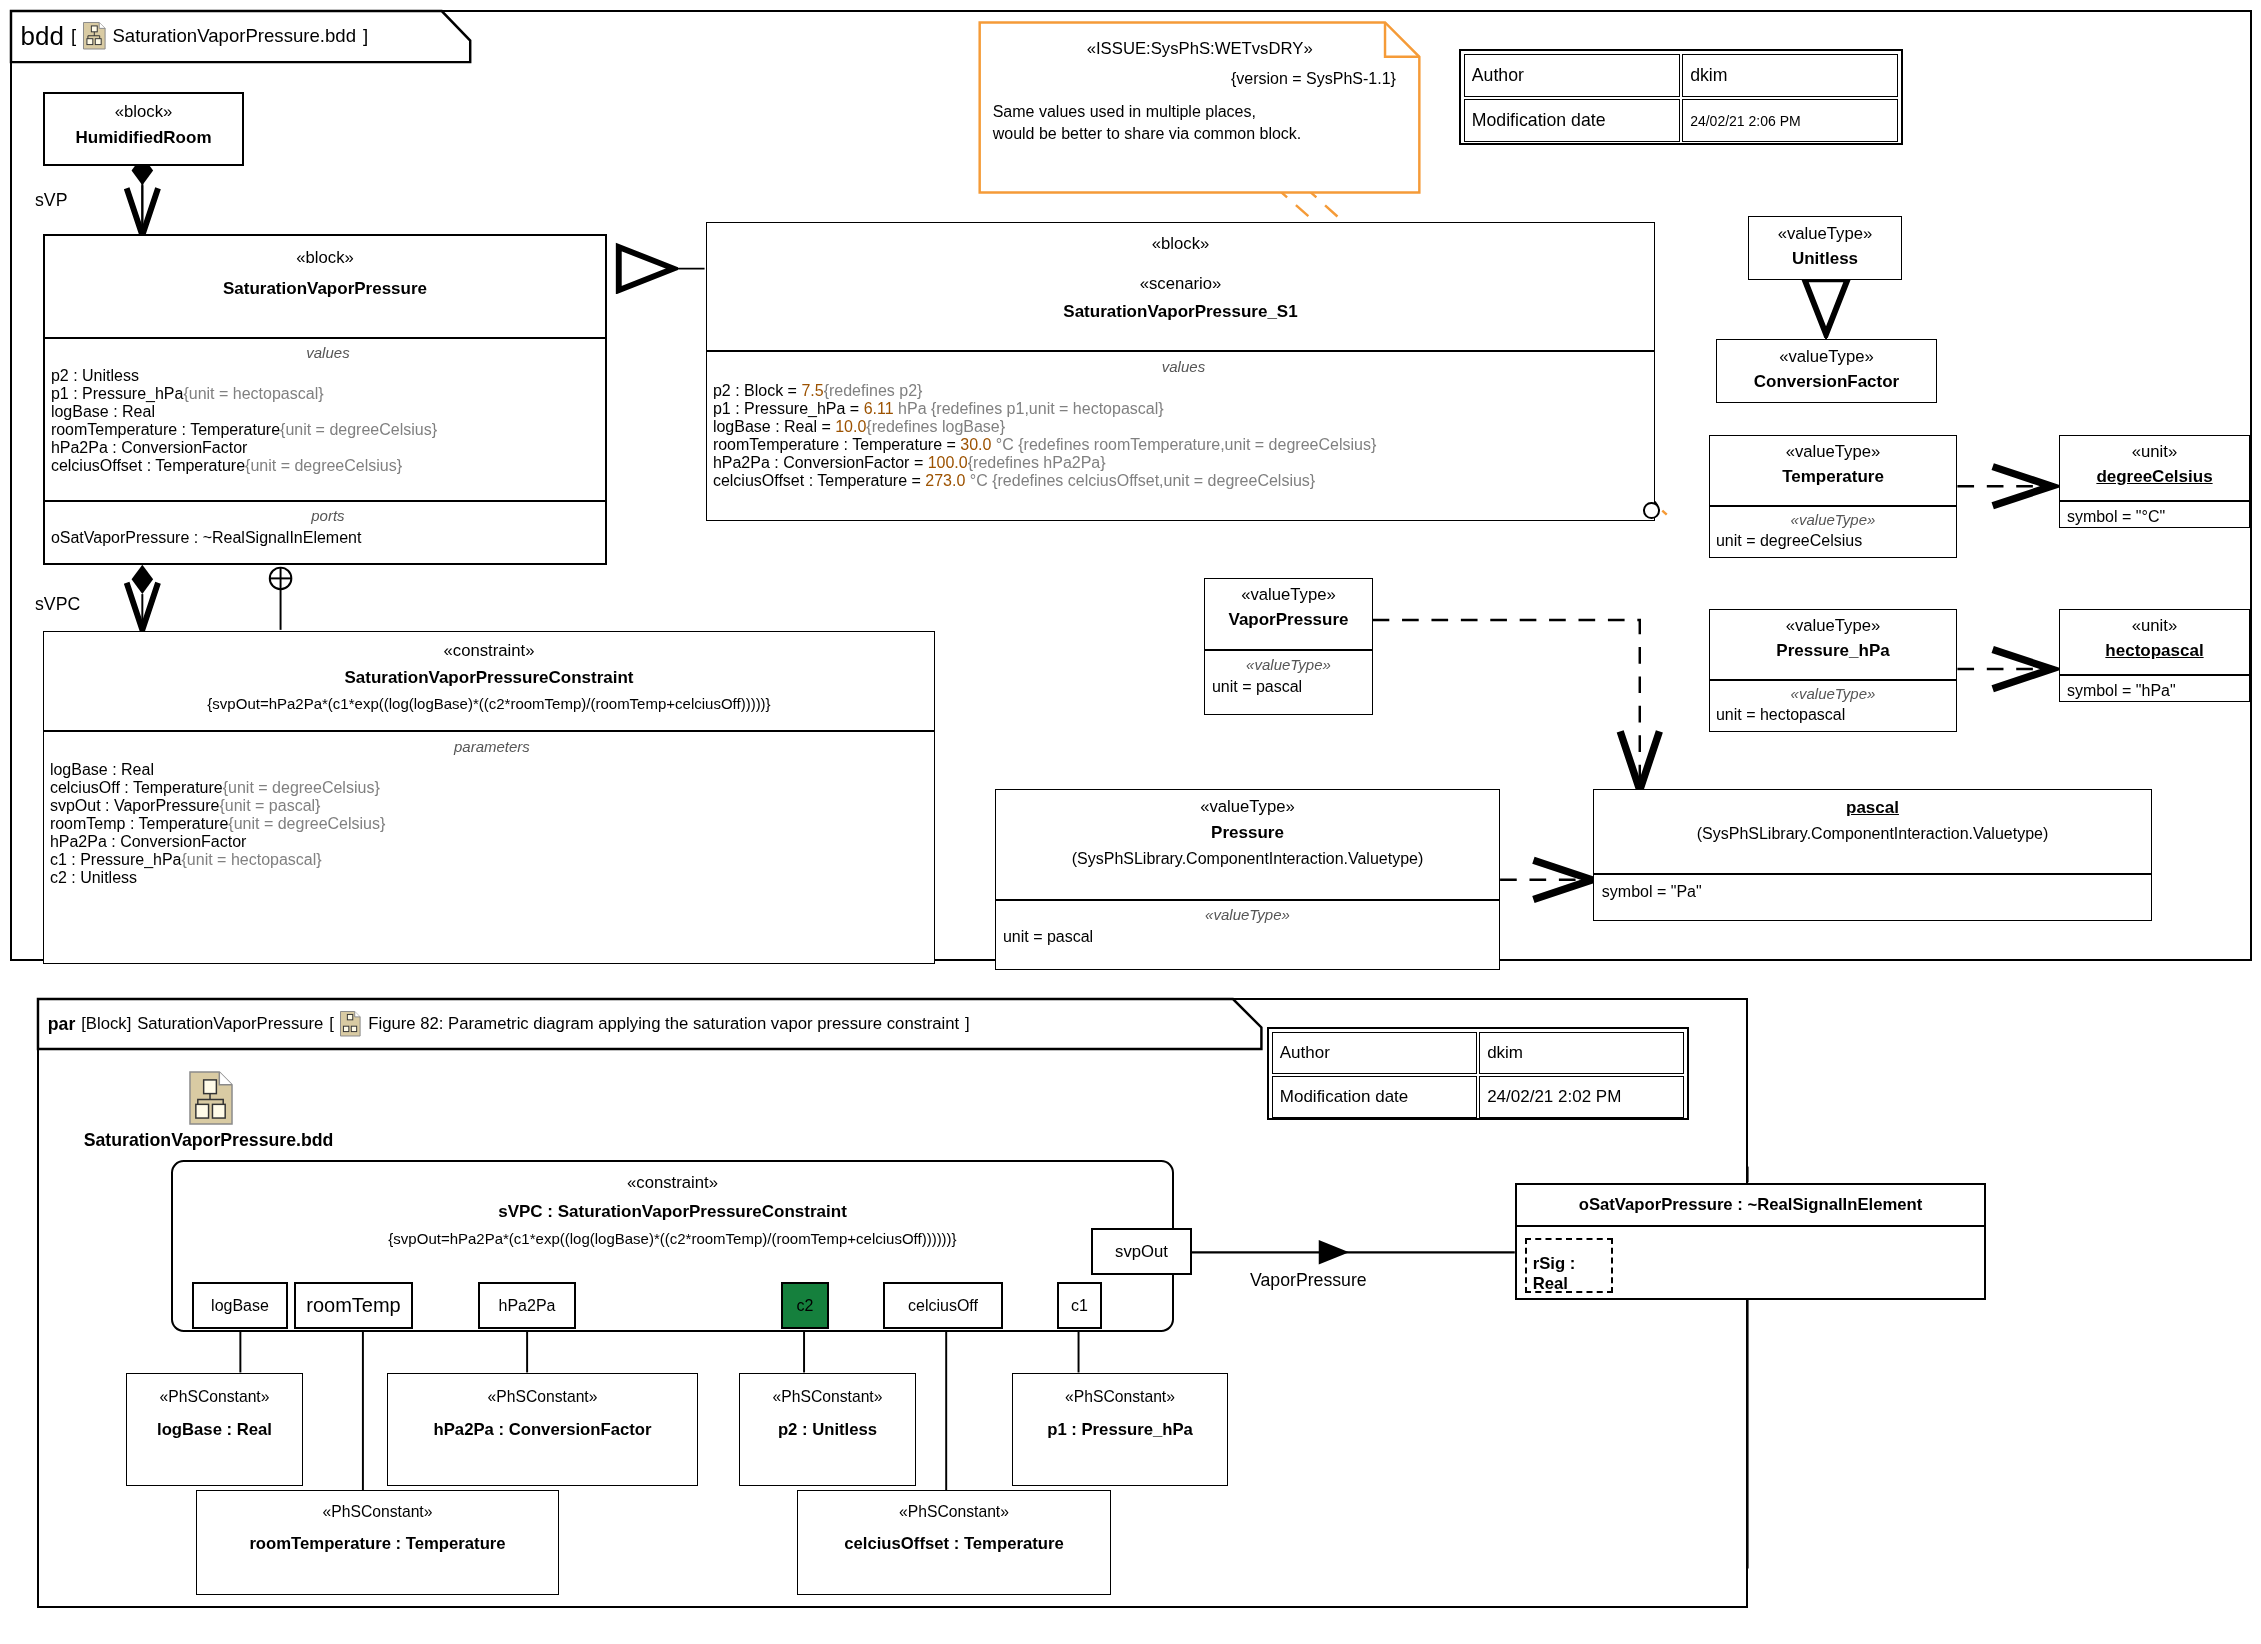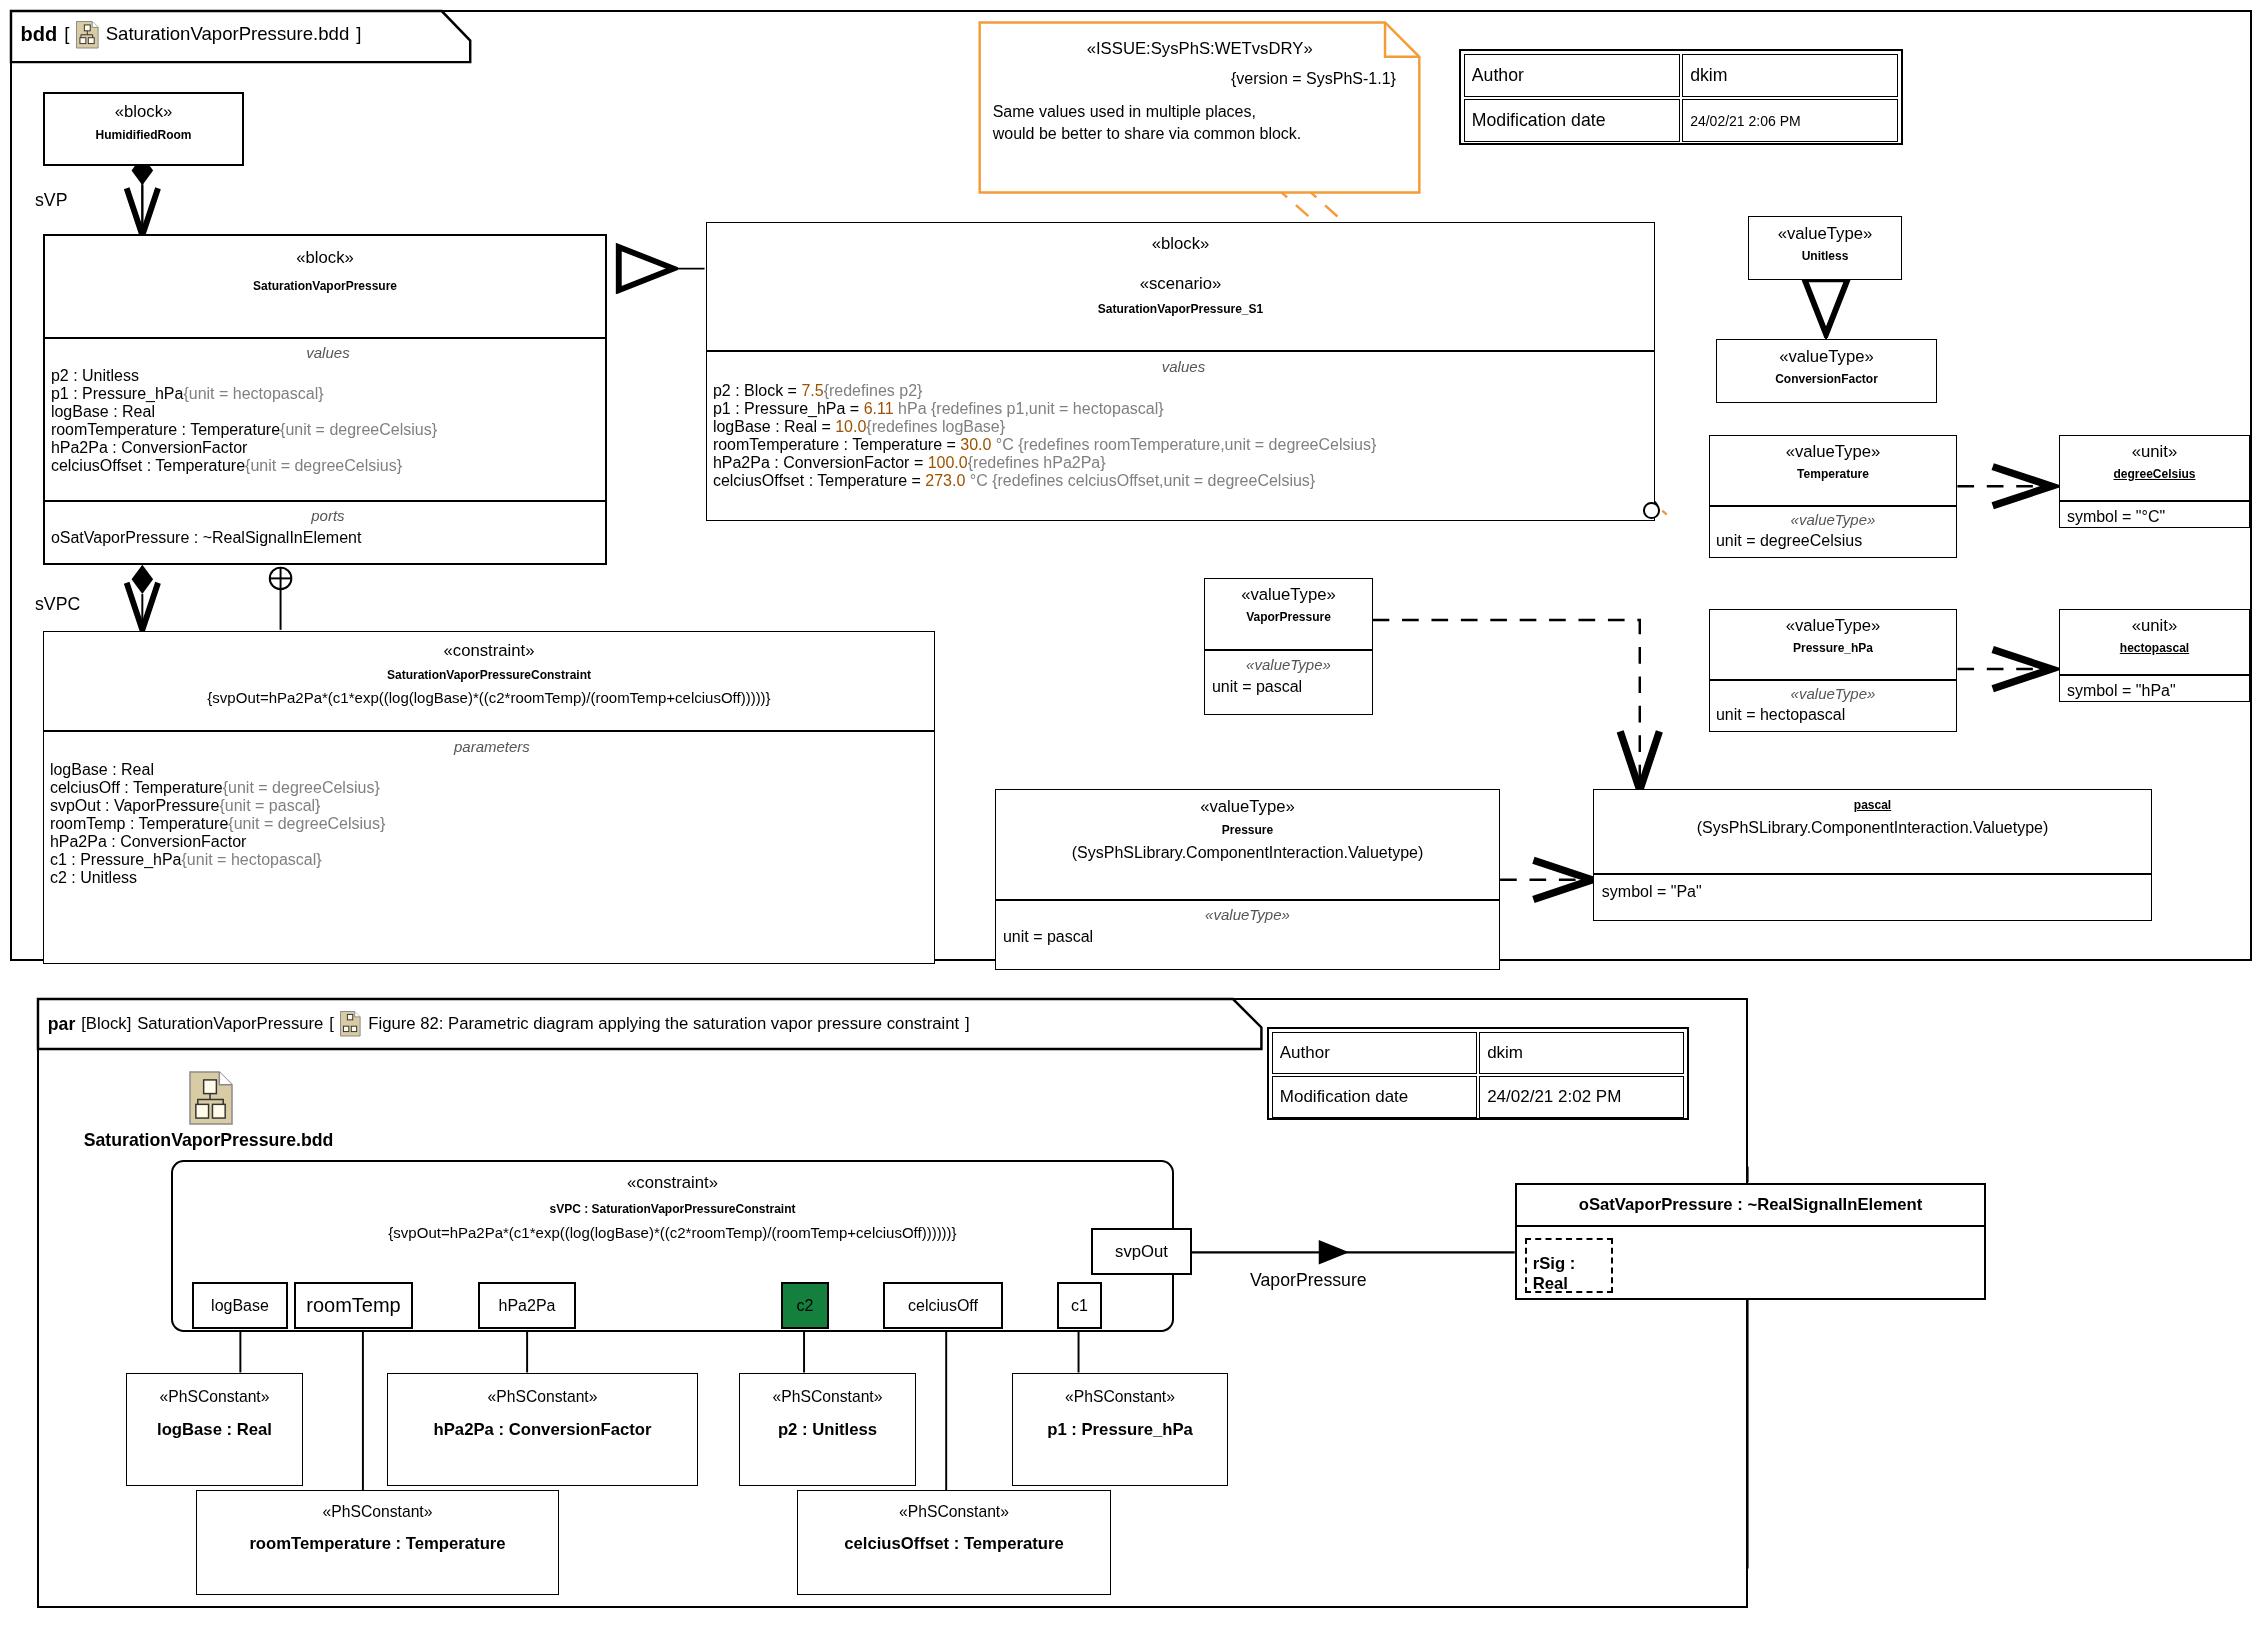--- a/index.html
+++ b/index.html
@@ -3,21 +3,21 @@
 <meta charset="utf-8">
 <style>
   html,body{margin:0;padding:0;background:#fff;}
   body{font-family:"Liberation Sans", sans-serif;}
   #root{position:relative;width:2261px;height:1644px;background:#fff;overflow:hidden;}
   .abs{position:absolute;box-sizing:border-box;}
   .bx{position:absolute;box-sizing:border-box;border:1.5px solid #000;background:#fff;}
   .bx-thick{border-width:2.5px;}
   .ctr{text-align:center;}
   .stereo{font-size:16.7px;color:#000;text-align:center;}
-  .nm{font-size:12px;font-weight:bold;text-align:center;color:#000;}
+  .nm{font-size:17px;font-weight:bold;text-align:center;color:#000;}
   .compart-title{font-size:15px;font-style:italic;color:#555;text-align:center;}
   .row{font-size:16px;color:#000;white-space:nowrap;}
   .gry{color:#808080;}
   .org{color:#9C5200;}
   .underline{text-decoration:underline;}
   svg{position:absolute;top:0;left:0;overflow:visible;}
   .bdd-icon{display:inline-block;width:22.6px;height:27.5px;position:relative;vertical-align:middle;}
 </style>
 </head>
 <body>
@@ -109,21 +109,21 @@
     </g>
   </svg>
 
   <div class="abs" style="left:9.8px;top:9.8px;width:2242px;height:951px;border:2px solid #000;background:transparent;"></div>
 
   <div class="abs" style="left:9.8px;top:9.8px;width:461px;height:54px;">
     <svg width="471" height="64" viewBox="0 0 960 130">
       <path d="M2,2 L880,2 L938,62 L938,106 L2,106 Z" fill="#fff" stroke="#000" stroke-width="5"></path>
     </svg>
     <div class="abs" style="left:10.8px;top:10.8px;display:flex;align-items:center;gap:6.9px;">
-      <span style="font-size:20px;font-weight:bold;">bdd</span>
+      <span style="font-size:26px;font-weight:normal;">bdd</span>
       <span style="font-size:18.6px;">[</span>
       <span class="bdd-icon">
         <svg width="22.6" height="27.5" viewBox="0 0 46 56">
           <path d="M1,1 L33,1 L45,13 L45,55 L1,55 Z" fill="#D9CBA3" stroke="#8a8a8a" stroke-width="2"></path>
           <path d="M33,1 L33,13 L45,13" fill="#fff" stroke="#8a8a8a" stroke-width="2"></path>
           <rect x="17" y="8" width="12" height="12" fill="#FFFBE8" stroke="#333" stroke-width="2"></rect>
           <rect x="8" y="34" width="12" height="12" fill="#FFFBE8" stroke="#333" stroke-width="2"></rect>
           <rect x="25" y="34" width="12" height="12" fill="#FFFBE8" stroke="#333" stroke-width="2"></rect>
           <path d="M23,20 L23,28 M10,34 L10,28 L34,28 L34,34" fill="none" stroke="#333" stroke-width="2"></path>
         </svg>

